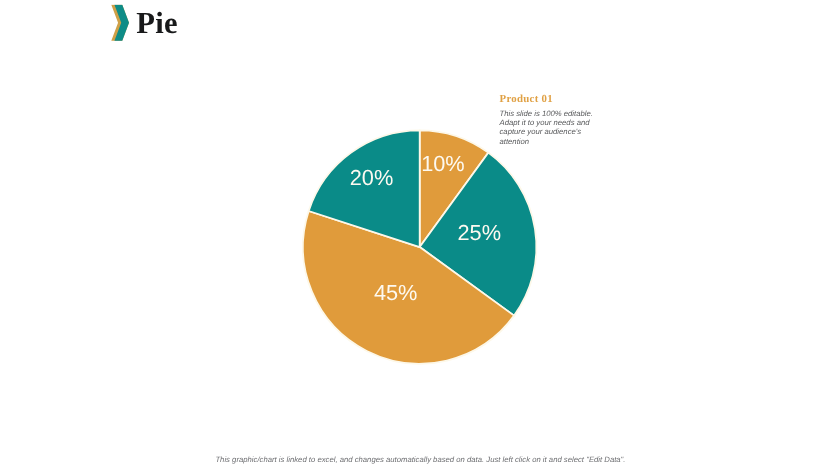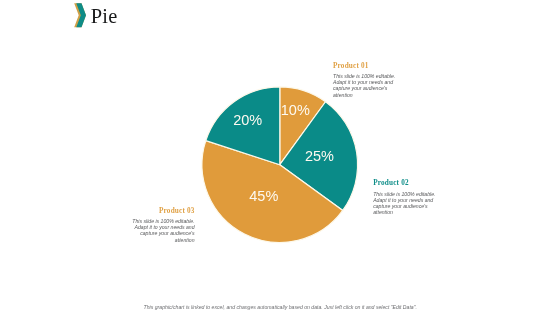--- a/index.html
+++ b/index.html
@@ -1,20 +1,20 @@
 <!DOCTYPE html>
 <html><head>
 <meta charset="utf-8">
 <style>
   html,body{margin:0;padding:0;}
   body{width:560px;height:315px;background:#ffffff;font-family:"Liberation Sans",sans-serif;overflow:hidden;}
   .slide{position:relative;width:560px;height:315px;}
   .title,.blk,.footer,#pie{transform:translateZ(0);}
   .logo-wrap{position:absolute;left:74px;top:3px;width:13px;height:25px;}
-  .title{position:absolute;left:90.8px;top:5.1px;font-family:"Liberation Serif",serif;font-weight:normal;font-size:20.4px;color:#18191a;letter-spacing:.2px;}
+  .title{position:absolute;left:90.8px;top:5.1px;font-family:"Liberation Serif",serif;font-weight:bold;font-size:20.4px;color:#18191a;letter-spacing:.2px;}
   .blk{position:absolute;}
   .blk .hd{font-family:"Liberation Serif",serif;font-weight:bold;font-size:7.2px;letter-spacing:.2px;}
   .blk .bd{font-family:"Liberation Sans",sans-serif;font-style:italic;font-size:5.15px;color:#58595b;line-height:6.3px;margin-top:3.3px;}
   .blk .bd .ln{display:block;white-space:nowrap;}
   .footer{position:absolute;left:143.6px;top:303.9px;width:300px;font-family:"Liberation Sans",sans-serif;font-style:italic;font-size:5.15px;color:#6d6e71;white-space:nowrap;}
   svg{display:block;}
 </style>
 </head>
 <body>
 
@@ -43,35 +43,17 @@
   <div class="blk" style="left:333px;top:61.6px;width:64px;text-align:left;">
     <div class="hd" style="color: rgb(224, 161, 69);">Product 01</div>
     <div class="bd" style="color: rgb(88, 89, 91);">
         <span class="ln">This slide is 100% editable.</span>
         <span class="ln">Adapt it to your needs and</span>
         <span class="ln">capture your audience's</span>
         <span class="ln">attention</span>
       </div>
   </div>
 
-  <div class="blk" style="left:373.2px;top:179.3px;width:64px;text-align:left;">
-    <div class="hd" style="color: rgb(15, 142, 137);">Product 02</div>
-    <div class="bd" style="color: rgb(88, 89, 91);">
-        <span class="ln">This slide is 100% editable.</span>
-        <span class="ln">Adapt it to your needs and</span>
-        <span class="ln">capture your audience's</span>
-        <span class="ln">attention</span>
-      </div>
-  </div>
 
-  <div class="blk" style="left:130.6px;top:206.6px;width:64px;text-align:right;">
-    <div class="hd" style="color: rgb(224, 161, 69);">Product 03</div>
-    <div class="bd" style="color: rgb(88, 89, 91);">
-        <span class="ln">This slide is 100% editable.</span>
-        <span class="ln">Adapt it to your needs and</span>
-        <span class="ln">capture your audience's</span>
-        <span class="ln">attention</span>
-      </div>
-  </div>
 
 
   <div class="footer" style="color: rgb(109, 110, 113);">This graphic/chart is linked to excel, and changes automatically based on data. Just left click on it and select "Edit Data".</div>
 </div>
 
 </body></html>

